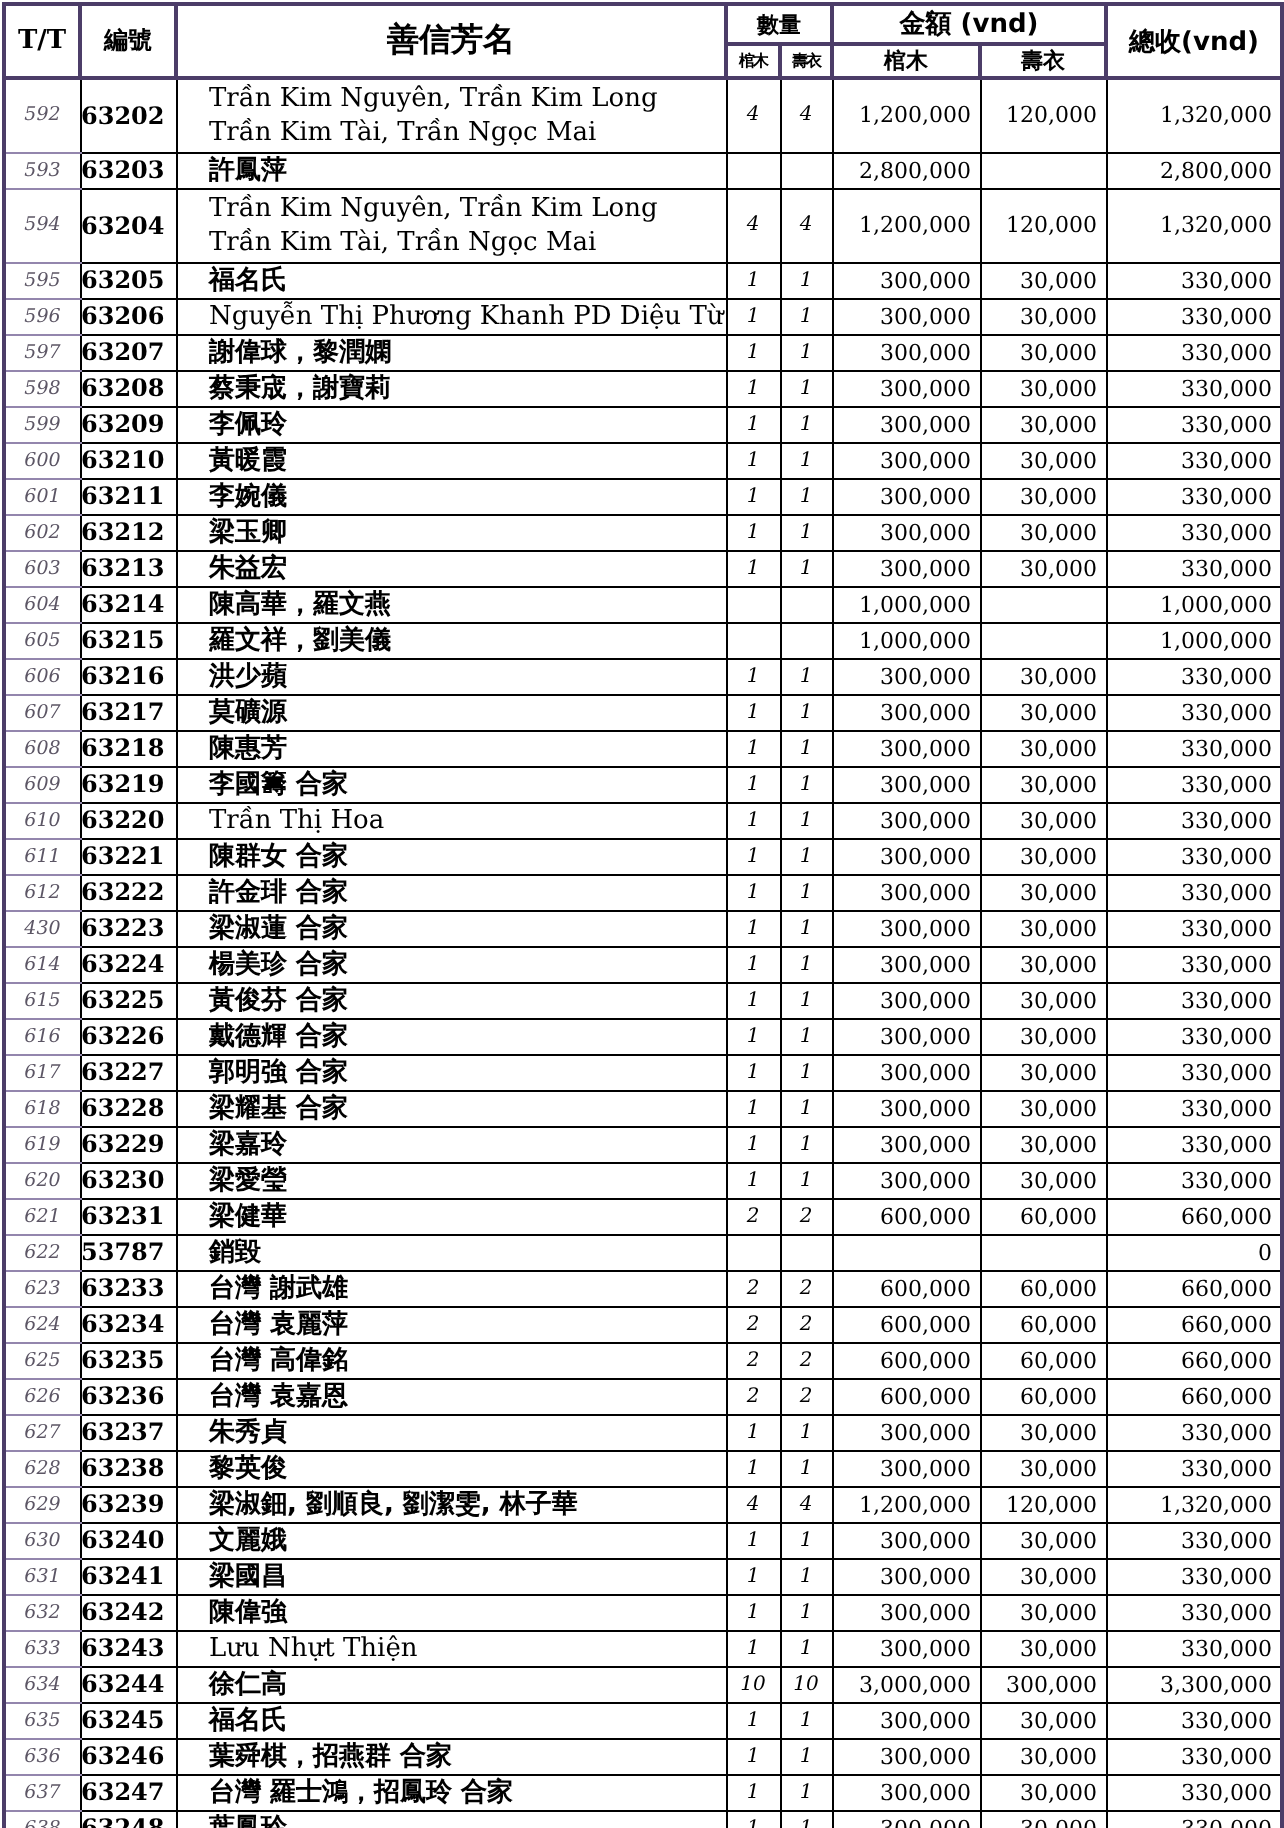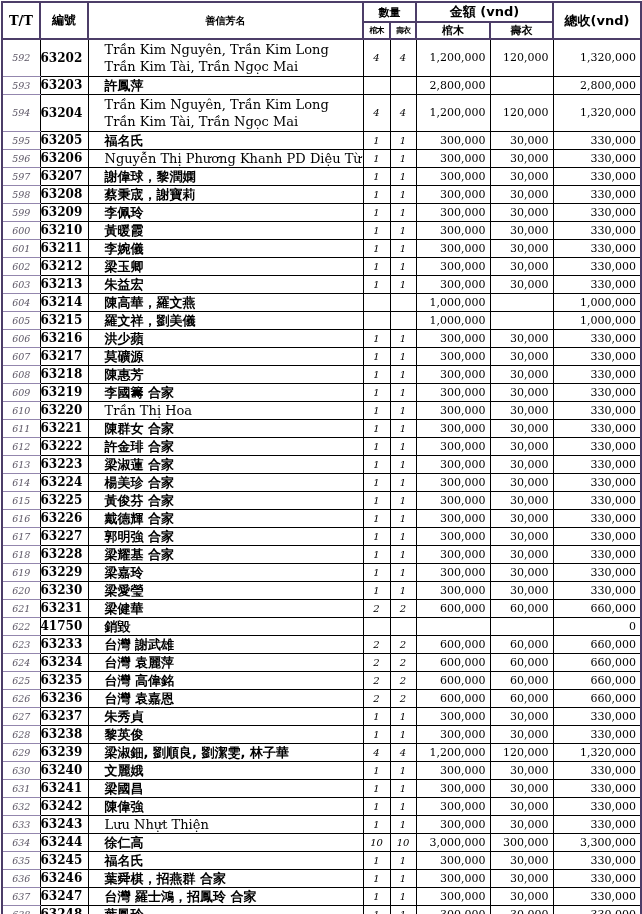--- a/index.html
+++ b/index.html
@@ -7,21 +7,21 @@
        font-family:"DejaVu Serif", serif;}
   table{border-collapse:collapse;table-layout:fixed;width:639px;
         margin:1px 0 0 1px;border:2px solid #4c3d68;}
   
   thead th{border:2px solid #4c3d68;background:#ffffff;padding:0;
            font-family:"DejaVu Sans", sans-serif;font-weight:bold;color:#000;}
   tr.h1{height:16px;}
   tr.h2{height:13px;}
   th.tt-h{font-family:"DejaVu Serif", serif;font-size:13px;}
   th.code-h{font-size:12px;}
-  th.name-h{font-size:10px;}
+  th.name-h{font-size:16px;}
   th.qty-h{font-size:11px;}
   th.amt-h{font-size:13px;border-radius:10px;}
   th.total-h{font-size:13px;}
   th.sub-s{font-size:8px;letter-spacing:-1px;}
   th.sub{font-size:11px;}
   
   tbody td{border:1px solid #000;padding:0;overflow:hidden;white-space:nowrap;
            vertical-align:middle;}
   tbody tr{height:17.55px;}
   tbody tr.dbl{height:37px;}
@@ -318,21 +318,21 @@
         <td class="name cjk">
           <div>許金琲 合家</div>
         </td>
         <td class="qty">1</td>
         <td class="qty">1</td>
         <td class="amt">300,000</td>
         <td class="amt">30,000</td>
         <td class="amt">330,000</td>
       </tr>
       <tr>
-        <td class="tt">613</td>
+        <td class="tt">430</td>
         <td class="code">63223</td>
         <td class="name cjk">
           <div>梁淑蓮 合家</div>
         </td>
         <td class="qty">1</td>
         <td class="qty">1</td>
         <td class="amt">300,000</td>
         <td class="amt">30,000</td>
         <td class="amt">330,000</td>
       </tr>
@@ -427,21 +427,21 @@
           <div>梁健華</div>
         </td>
         <td class="qty">2</td>
         <td class="qty">2</td>
         <td class="amt">600,000</td>
         <td class="amt">60,000</td>
         <td class="amt">660,000</td>
       </tr>
       <tr>
         <td class="tt">622</td>
-        <td class="code">41750</td>
+        <td class="code">53787</td>
         <td class="name cjk">
           <div>銷毀</div>
         </td>
         <td class="qty"></td>
         <td class="qty"></td>
         <td class="amt"></td>
         <td class="amt"></td>
         <td class="amt">0</td>
       </tr>
       <tr>

